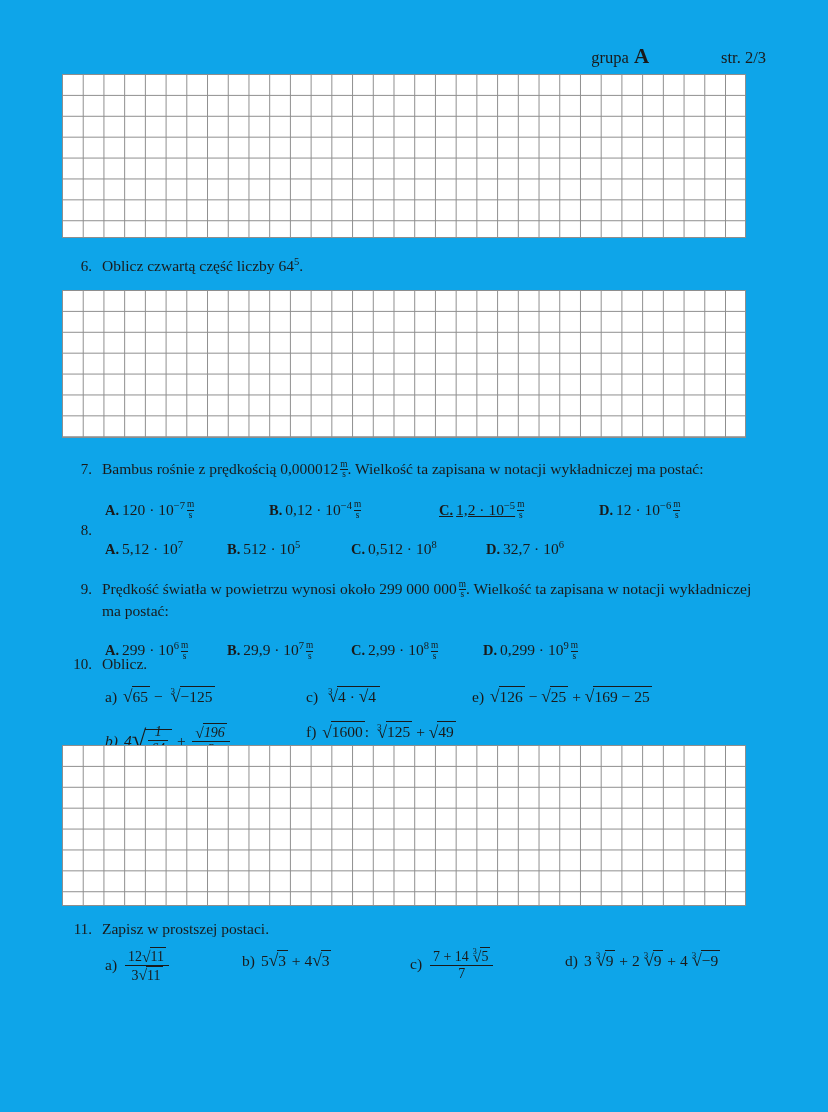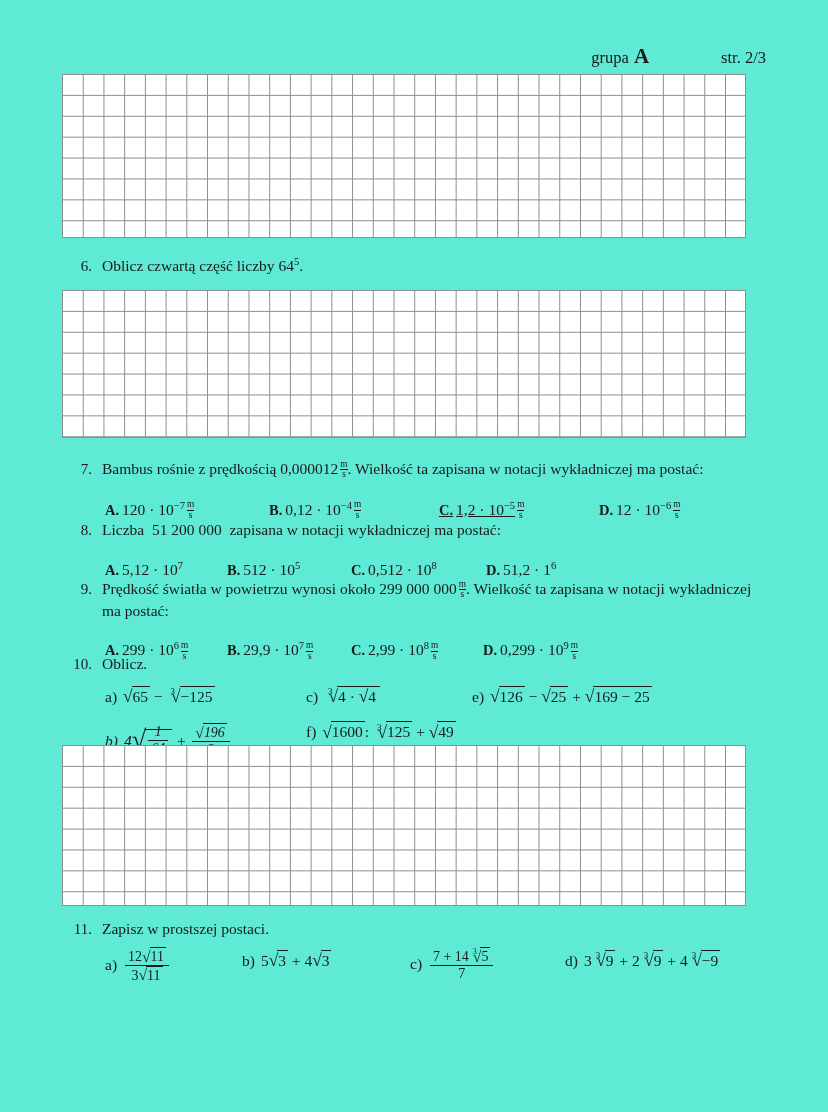--- a/index.html
+++ b/index.html
@@ -12,21 +12,21 @@
     height: 1112px;
     position: relative;
     font-family: "Liberation Serif", serif;
     color: #1a1a1a;
     overflow: hidden;
   }
 
   .page {
     position: absolute;
     inset: 0;
-    background: #5eead4;
+    background: #0ea5e9;
   }
 
   
   .page-header {
     position: absolute;
     top: 44px;
     left: 62px;
     right: 62px;
     height: 22px;
     display: flex;
@@ -215,37 +215,32 @@
           </div>
         </div>
       </div>
     </div>
   </div>
 
   <div class="task" style="top:520px;">
     <div class="task-row">
       <div class="task-num">8.</div>
       <div class="task-body">
-        <div class="task-text">
-          <span>Liczba</span>&nbsp;
-          <span>51 200 000</span>&nbsp;
-          <span>zapisana w notacji wykładniczej ma postać:</span>
-        </div>
         <div class="options">
           <div class="opt" style="width:122px;">
             <b>A.</b><span class="expr">5,12 · 10</span><sup>7</sup>
           </div>
           <div class="opt" style="width:124px;">
             <b>B.</b><span class="expr">512 · 10</span><sup>5</sup>
           </div>
           <div class="opt" style="width:135px;">
             <b>C.</b><span class="expr">0,512 · 10</span><sup>8</sup>
           </div>
           <div class="opt">
-            <b>D.</b><span class="expr">51,2 · 1</span><sup>6</sup>
+            <b>D.</b><span class="expr">32,7 · 10</span><sup>6</sup>
           </div>
         </div>
       </div>
     </div>
   </div>
 
   <div class="task" style="top:579px;">
     <div class="task-row">
       <div class="task-num">9.</div>
       <div class="task-body">

